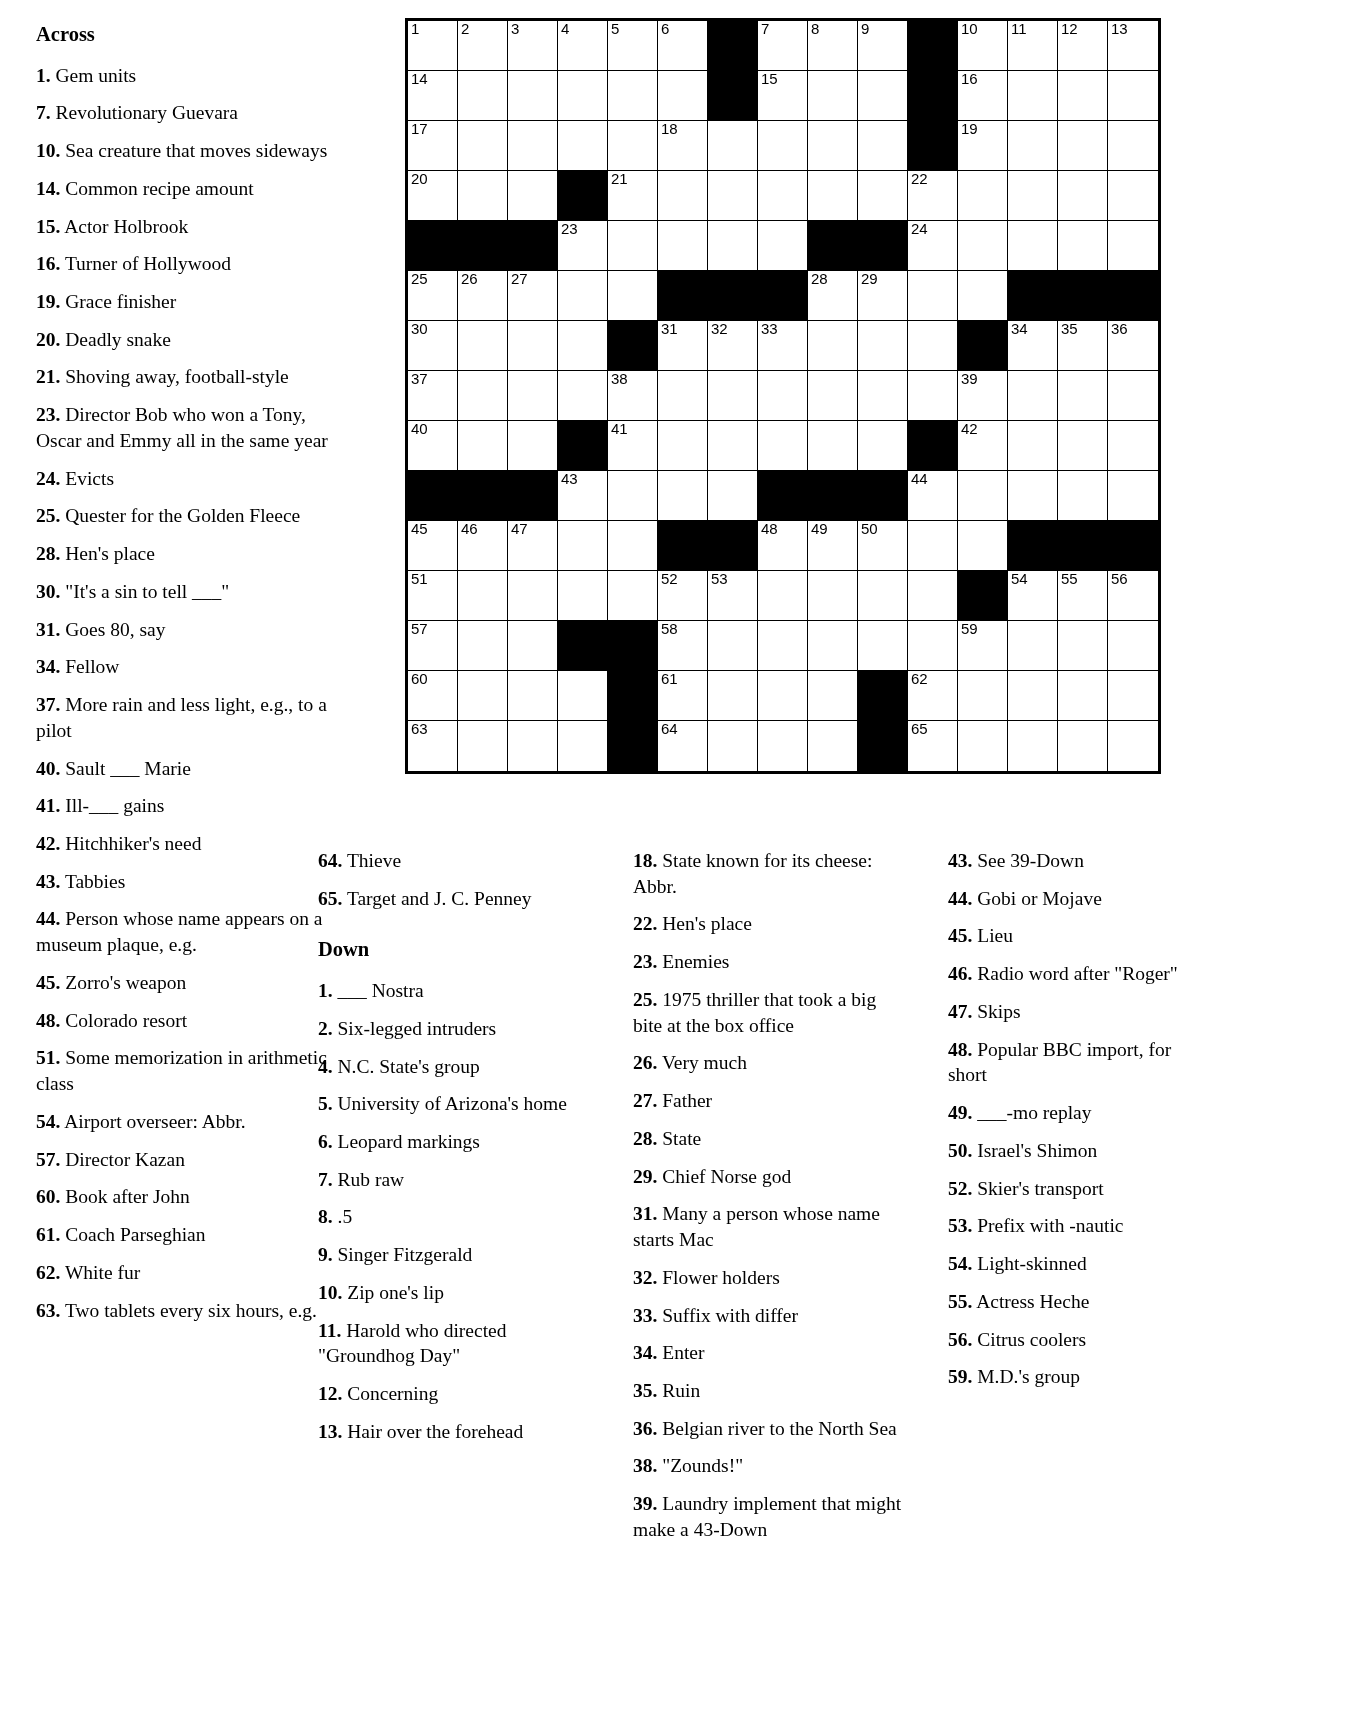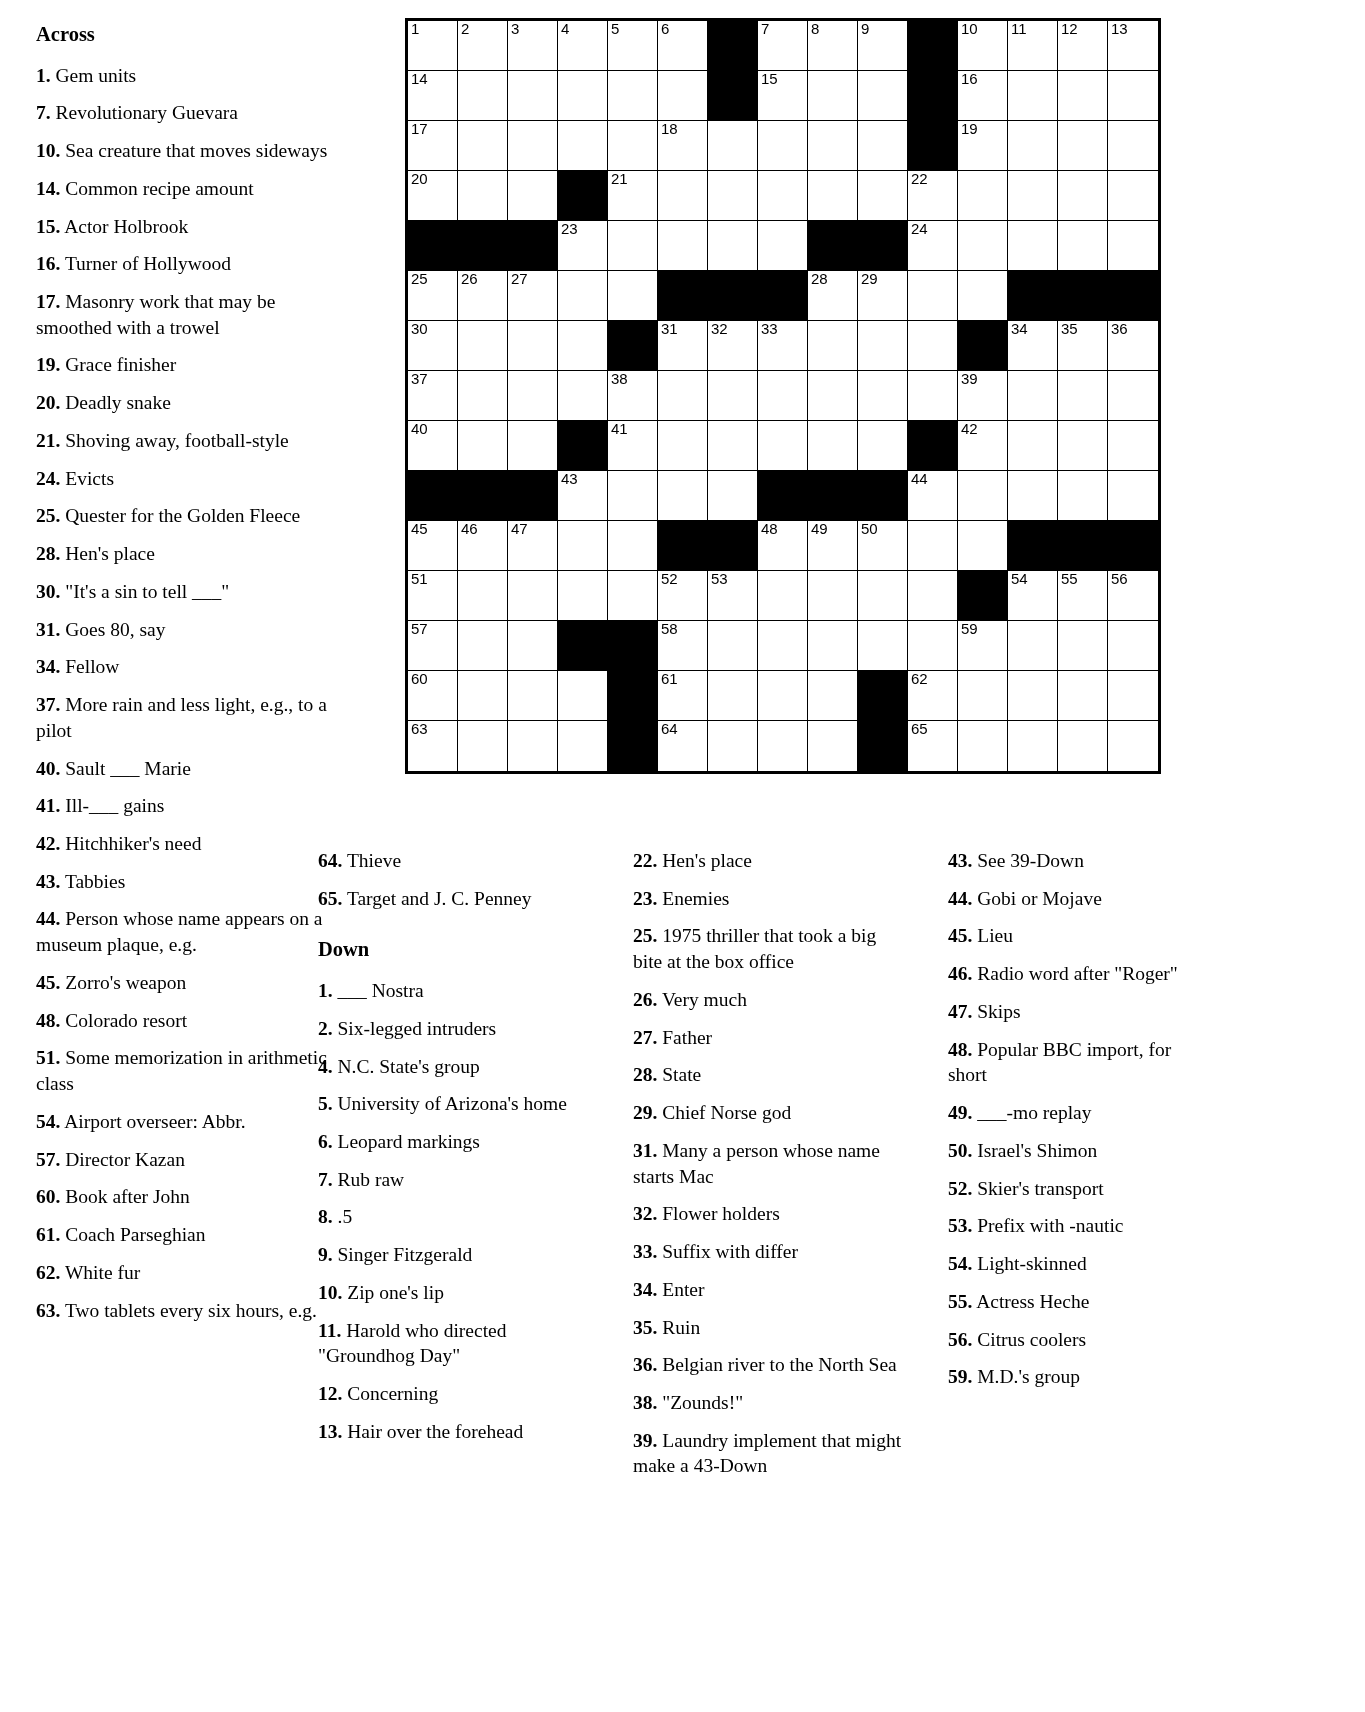--- a/index.html
+++ b/index.html
@@ -111,24 +111,24 @@
 
   <div class="col-across">
     <div class="section-title">Across</div>
     <div class="clue-list" id="across-list-1">
         <p class="clue"><span class="num">1.</span><span> Gem units</span></p>
         <p class="clue"><span class="num">7.</span><span> Revolutionary Guevara</span></p>
         <p class="clue"><span class="num">10.</span><span> Sea creature that moves sideways</span></p>
         <p class="clue"><span class="num">14.</span><span> Common recipe amount</span></p>
         <p class="clue"><span class="num">15.</span><span> Actor Holbrook</span></p>
         <p class="clue"><span class="num">16.</span><span> Turner of Hollywood</span></p>
-        <p class="clue"><span class="num">17.</span><span> Masonry work that may be smoothed with a trowel</span></p>
         <p class="clue"><span class="num">19.</span><span> Grace finisher</span></p>
         <p class="clue"><span class="num">20.</span><span> Deadly snake</span></p>
         <p class="clue"><span class="num">21.</span><span> Shoving away, football-style</span></p>
+        <p class="clue"><span class="num">23.</span><span> Director Bob who won a Tony, Oscar and Emmy all in the same year</span></p>
         <p class="clue"><span class="num">24.</span><span> Evicts</span></p>
         <p class="clue"><span class="num">25.</span><span> Quester for the Golden Fleece</span></p>
         <p class="clue"><span class="num">28.</span><span> Hen's place</span></p>
         <p class="clue"><span class="num">30.</span><span> "It's a sin to tell ___"</span></p>
         <p class="clue"><span class="num">31.</span><span> Goes 80, say</span></p>
         <p class="clue"><span class="num">34.</span><span> Fellow</span></p>
         <p class="clue"><span class="num">37.</span><span> More rain and less light, e.g., to a pilot</span></p>
         <p class="clue"><span class="num">40.</span><span> Sault ___ Marie</span></p>
         <p class="clue"><span class="num">41.</span><span> Ill-___ gains</span></p>
         <p class="clue"><span class="num">42.</span><span> Hitchhiker's need</span></p>
@@ -523,20 +523,21 @@
           <p class="clue"><span class="num">8.</span><span> .5</span></p>
           <p class="clue"><span class="num">9.</span><span> Singer Fitzgerald</span></p>
           <p class="clue"><span class="num">10.</span><span> Zip one's lip</span></p>
           <p class="clue"><span class="num">11.</span><span> Harold who directed "Groundhog Day"</span></p>
           <p class="clue"><span class="num">12.</span><span> Concerning</span></p>
           <p class="clue"><span class="num">13.</span><span> Hair over the forehead</span></p>
         </div>
     </div>
     <div class="lower-col c2">
       <div class="clue-list" id="down-list-2">
+          <p class="clue"><span class="num">18.</span><span> State known for its cheese: Abbr.</span></p>
           <p class="clue"><span class="num">22.</span><span> Hen's place</span></p>
           <p class="clue"><span class="num">23.</span><span> Enemies</span></p>
           <p class="clue"><span class="num">25.</span><span> 1975 thriller that took a big bite at the box office</span></p>
           <p class="clue"><span class="num">26.</span><span> Very much</span></p>
           <p class="clue"><span class="num">27.</span><span> Father</span></p>
           <p class="clue"><span class="num">28.</span><span> State</span></p>
           <p class="clue"><span class="num">29.</span><span> Chief Norse god</span></p>
           <p class="clue"><span class="num">31.</span><span> Many a person whose name starts Mac</span></p>
           <p class="clue"><span class="num">32.</span><span> Flower holders</span></p>
           <p class="clue"><span class="num">33.</span><span> Suffix with differ</span></p>

